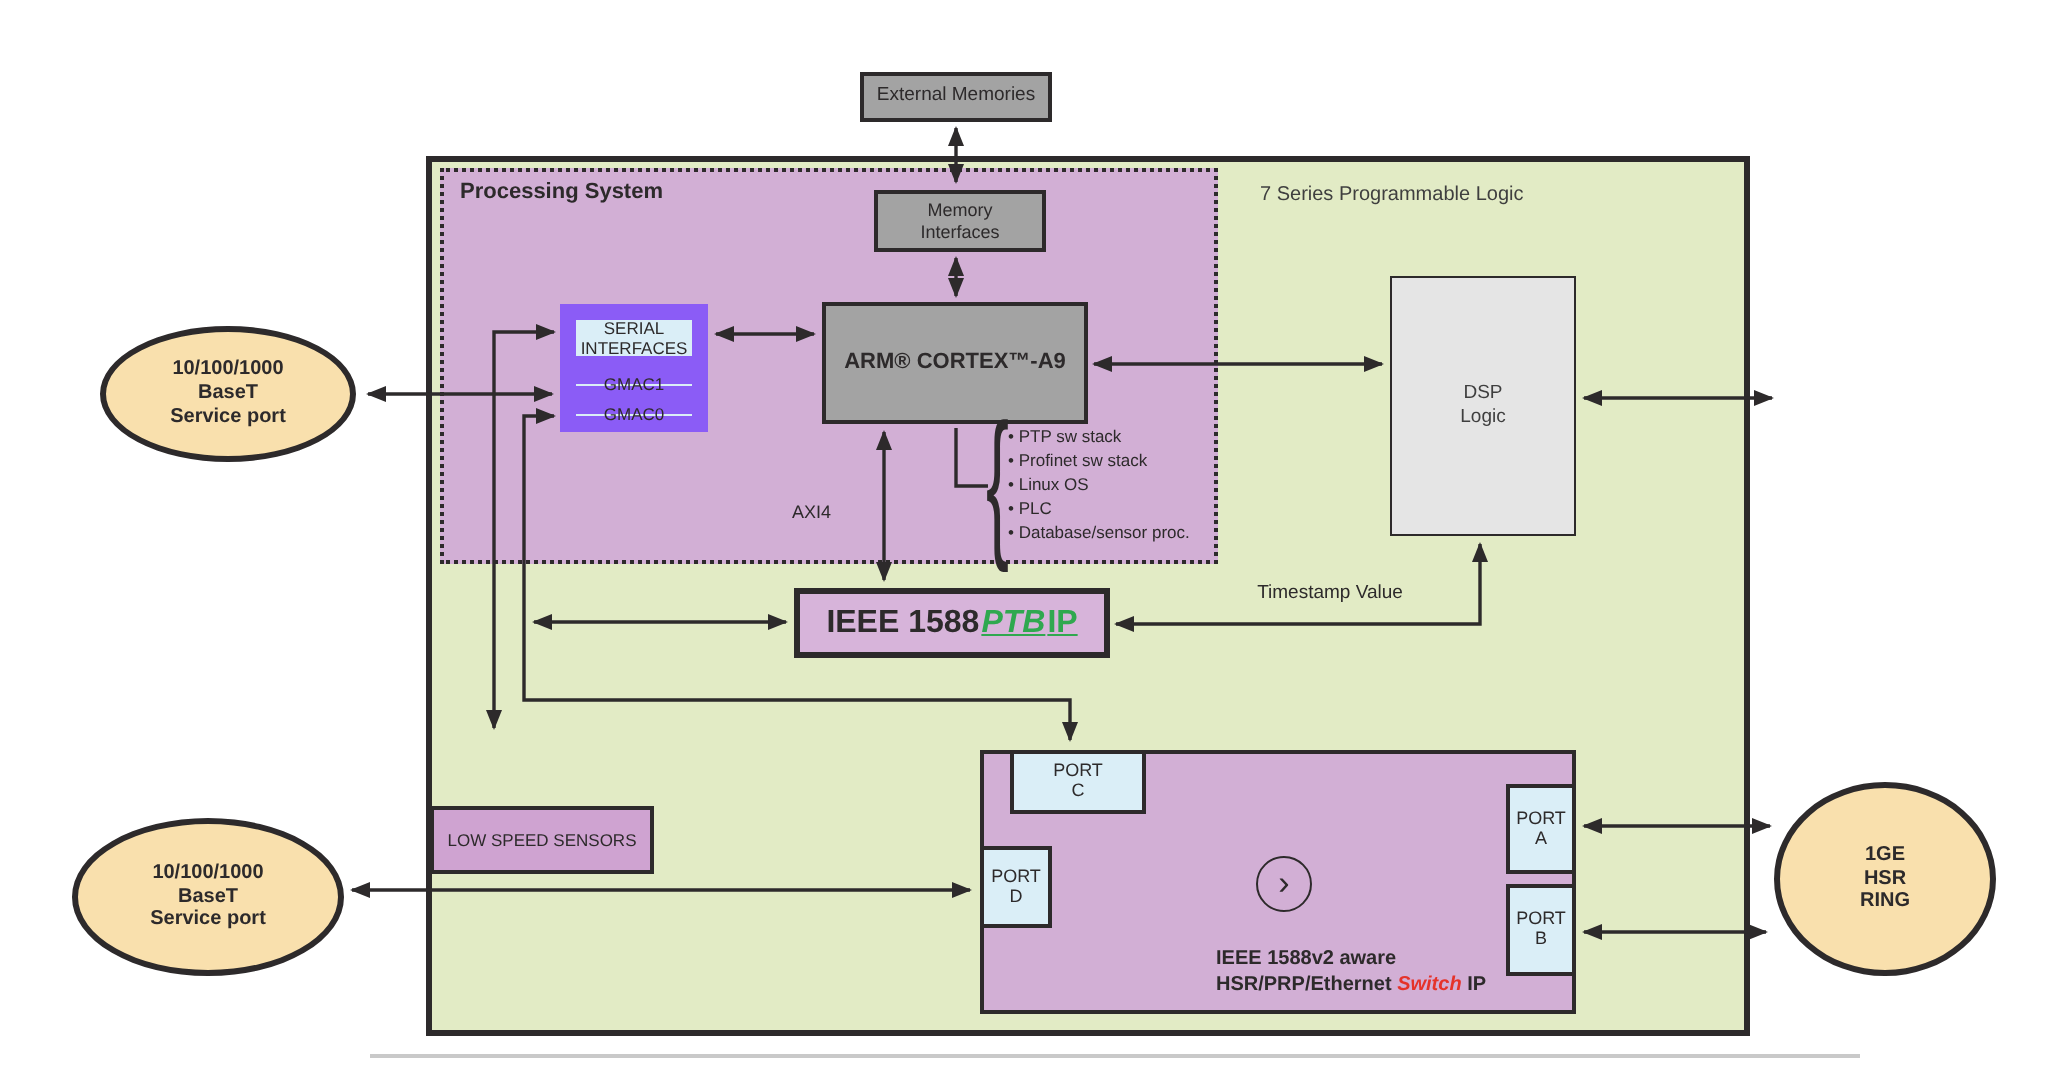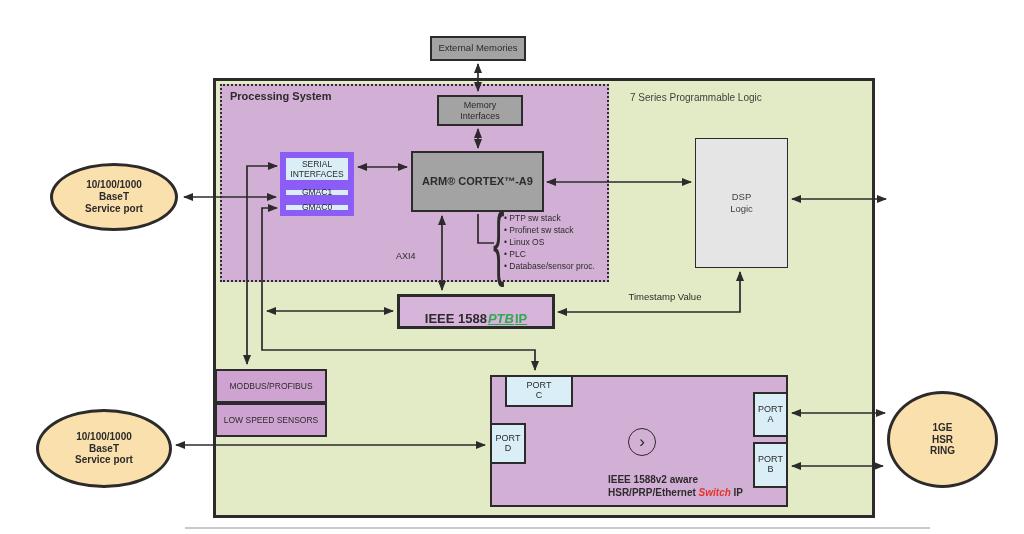--- a/index.html
+++ b/index.html
@@ -19,27 +19,27 @@
   .bluebox{background:#a3a3a3;border:2px solid #2d2a2b;z-index:10;font-size:9px;line-height:1.15;}
   .pinkbox{background:#cfa3d1;border:2.5px solid #2d2a2b;z-index:10;font-size:8.5px;}
   .whitebox{background:#e5e5e5;border:1.5px solid #2d2a2b;z-index:10;}
 
   .extmem{left:430px;top:36px;width:96px;height:25px;font-size:9.5px;}
   .memif{left:437px;top:95px;width:86px;height:31px;}
   .arm{left:411px;top:151px;width:133px;height:61px;font-size:11px;font-weight:bold;}
   .dsp{left:695px;top:138px;width:93px;height:130px;font-size:9.5px;color:#3f3f3f;line-height:1.3;}
 
   .serialgrp{left:280px;top:152px;width:74px;z-index:10;}
-  .serialgrp .cell{box-sizing:border-box;width:74px;background:#daeef7;border:6px solid #8b5cf6;
+  .serialgrp .cell{box-sizing:border-box;width:74px;background:#daeef7;border:8px solid #8b5cf6;
        display:flex;align-items:center;justify-content:center;text-align:center;font-size:8.5px;line-height:1.2;}
   .cell.c1{height:34px;}
   .cell.c2,.cell.c3{height:17px;margin-top:-2px;}
 
   .ieee1588{left:397px;top:294px;width:158px;height:35px;background:#d7b4da;border:3px solid #2d2a2b;
-            z-index:10;font-size:13px;font-weight:bold;align-items:flex-end;}
+            z-index:10;font-size:16px;font-weight:bold;}
   .ieee1588 .grn{color:#2fa84f;margin-left:1px;text-decoration:underline;}
   .ieee1588 .it{font-style:italic;}
 
   .modbus{left:215px;top:369px;width:112px;height:34px;}
   .lowspeed{left:215px;top:403px;width:112px;height:34px;}
 
   .switchbox{left:490px;top:375px;width:298px;height:132px;background:#d2afd5;border:2px solid #2d2a2b;z-index:9;}
   .port{background:#daeef7;border:2px solid #2d2a2b;z-index:12;font-size:9px;line-height:1.1;font-weight:normal;}
   .portc{left:505px;top:375px;width:68px;height:32px;}
   .portd{left:490px;top:423px;width:36px;height:41px;}
@@ -110,21 +110,20 @@
 
   <div class="abs center ieee1588">
     <span>IEEE 1588</span>
       <span class="grn it">PTB</span>
       <span class="grn">IP</span>
   </div>
 
   <div class="abs axi4">AXI4</div>
   <div class="abs tsval">Timestamp Value</div>
 
-  <div class="abs pinkbox center modbus">MODBUS/PROFIBUS</div>
   <div class="abs pinkbox center lowspeed">LOW SPEED SENSORS</div>
 
   <div class="abs switchbox"></div>
   <div class="abs port center ml portc">PORT
 C</div>
   <div class="abs port center ml portd">PORT
 D</div>
   <div class="abs port center ml porta">PORT
 A</div>
   <div class="abs port center ml portb">PORT

